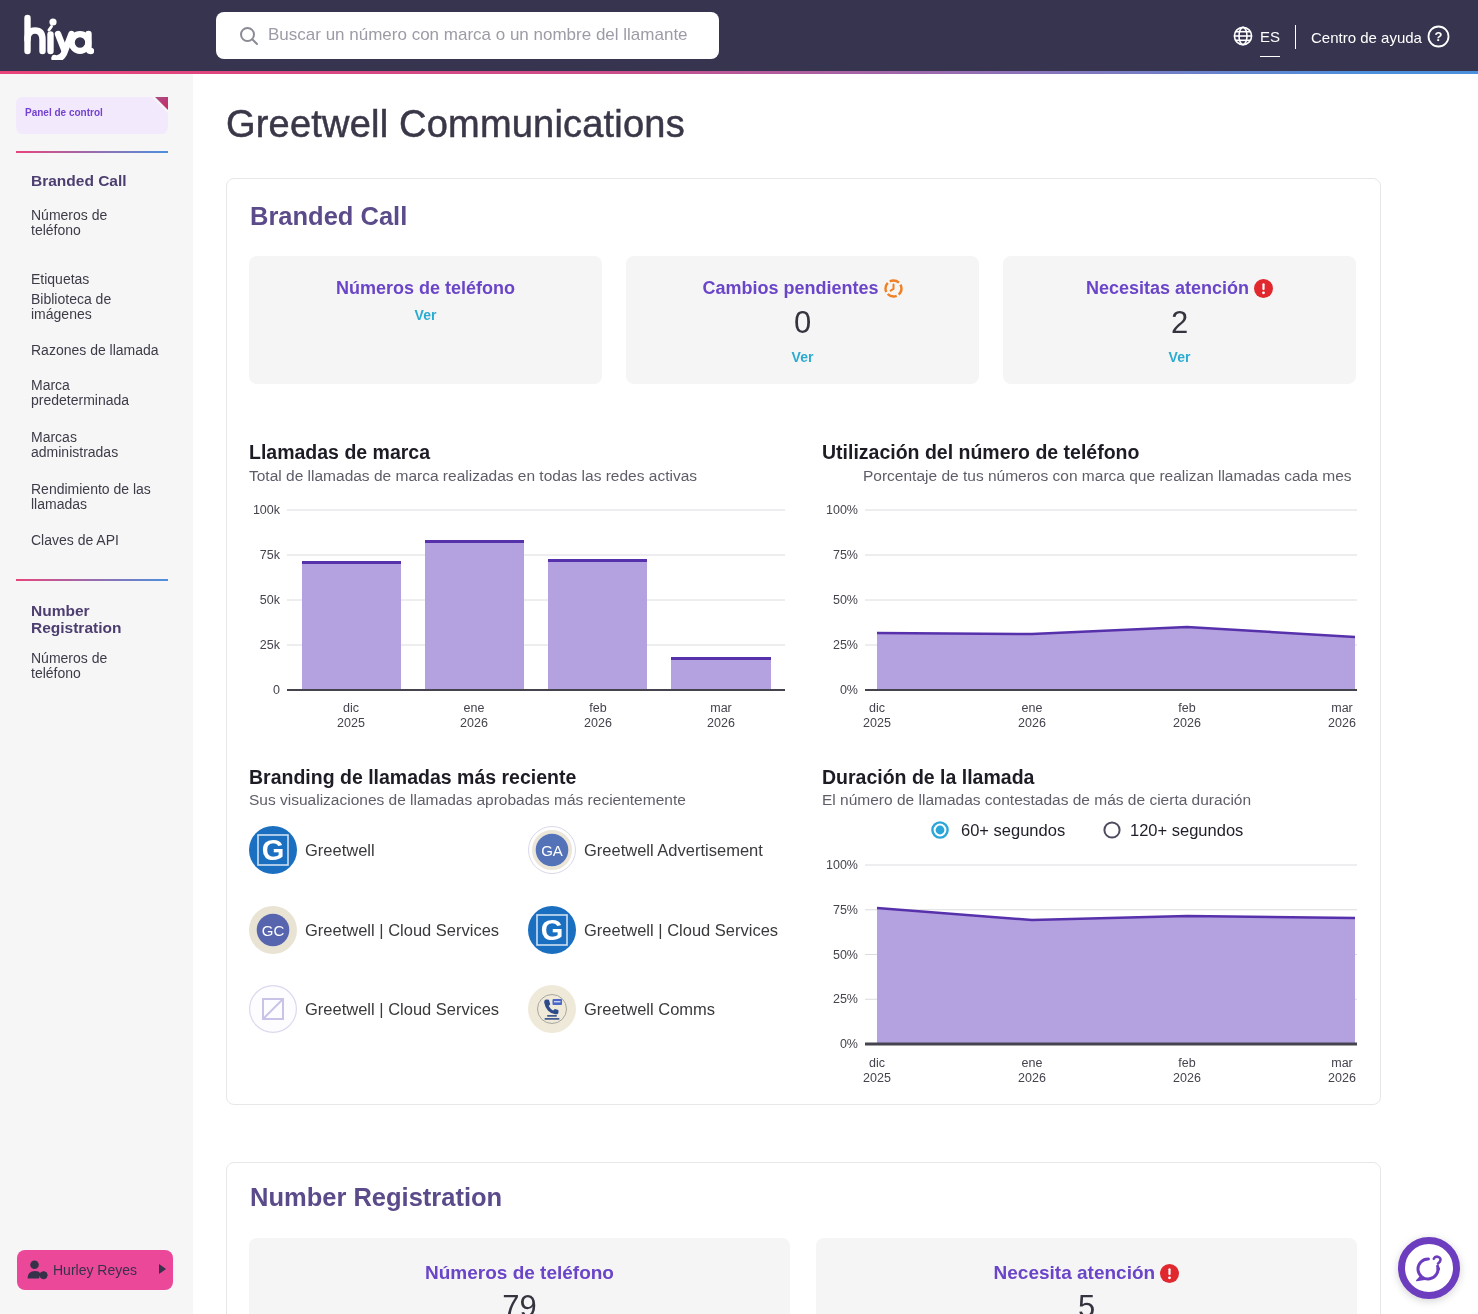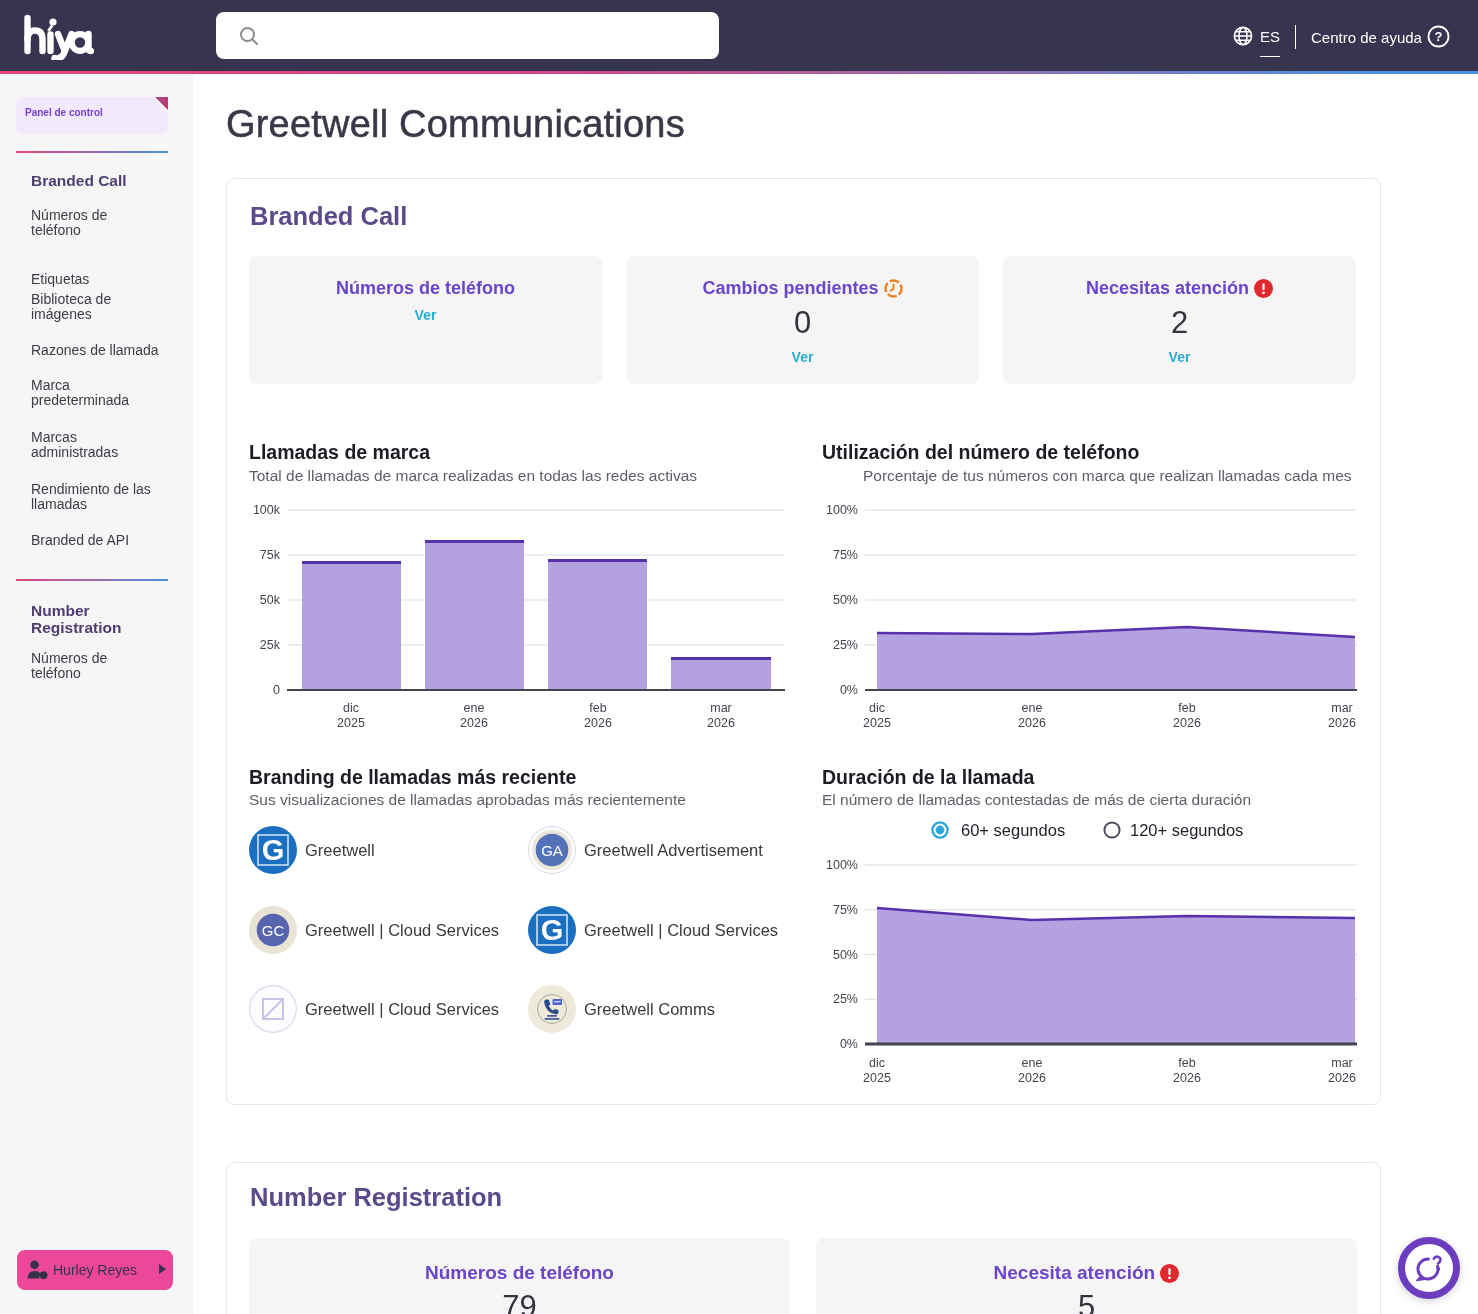--- a/index.html
+++ b/index.html
@@ -68,20 +68,21 @@
     </g>
     <circle cx="56" cy="28.5" r="8.3" fill="none" stroke="#fff" stroke-width="6.2"></circle>
     <circle cx="29" cy="8" r="3.6" fill="#fff"></circle>
     <path d="M27.5 12.5 L25 16" stroke="#fff" stroke-width="3" stroke-linecap="round"></path>
   </svg>
   <div class="abs" id="search">
     <svg class="abs" style="left:22px;top:13px;" width="22" height="22" viewBox="0 0 22 22">
       <circle cx="9.5" cy="9.5" r="6.5" fill="none" stroke="#8b8b94" stroke-width="2"></circle>
       <line x1="14.5" y1="14.5" x2="19" y2="19" stroke="#8b8b94" stroke-width="2" stroke-linecap="round"></line>
     </svg>
+    <span class="ph">Buscar un número con marca o un nombre del llamante</span>
   </div>
 
   <svg class="abs" style="left:1233px;top:26px;" width="20" height="20" viewBox="0 0 20 20">
     <g fill="none" stroke="#fff" stroke-width="1.6">
       <circle cx="10" cy="10" r="8.6"></circle>
       <ellipse cx="10" cy="10" rx="4" ry="8.6"></ellipse>
       <line x1="1.4" y1="10" x2="18.6" y2="10"></line>
       <line x1="2.5" y1="5.7" x2="17.5" y2="5.7"></line>
       <line x1="2.5" y1="14.3" x2="17.5" y2="14.3"></line>
     </g>
@@ -109,21 +110,21 @@
   </svg>
   <div class="abs sdiv" style="top:151px;"></div>
   <div class="abs shead" style="top:172px;">Branded Call</div>
   <div class="abs sitem" style="top:208px;">Números de<br>teléfono</div>
   <div class="abs sitem" style="top:257px;margin-top:15px;">Etiquetas</div>
   <div class="abs sitem" style="top:292px;">Biblioteca de<br>imágenes</div>
   <div class="abs sitem" style="top:343px;">Razones de llamada</div>
   <div class="abs sitem" style="top:378px;">Marca<br>predeterminada</div>
   <div class="abs sitem" style="top:430px;">Marcas<br>administradas</div>
   <div class="abs sitem" style="top:482px;">Rendimiento de las<br>llamadas</div>
-  <div class="abs sitem" style="top:533px;">Branded de API</div>
+  <div class="abs sitem" style="top:533px;">Claves de API</div>
   <div class="abs sdiv" style="top:579px;"></div>
   <div class="abs shead" style="top:602px;">Number<br>Registration</div>
   <div class="abs sitem" style="top:651px;">Números de<br>teléfono</div>
 
   <div class="abs" id="chip">
     <svg class="abs" style="left:9px;top:9px;" width="22" height="22" viewBox="0 0 22 22">
       <circle cx="8.5" cy="5.8" r="4.3" fill="#35324a"></circle>
       <path d="M1.5 19.5 q0 -7.5 7.5 -7.5 q4 0 5.6 2.4 l-1.6 5.1 z" fill="#35324a"></path>
       <g>
         <circle cx="17.6" cy="16.2" r="2.7" fill="none" stroke="#35324a" stroke-width="2"></circle>

